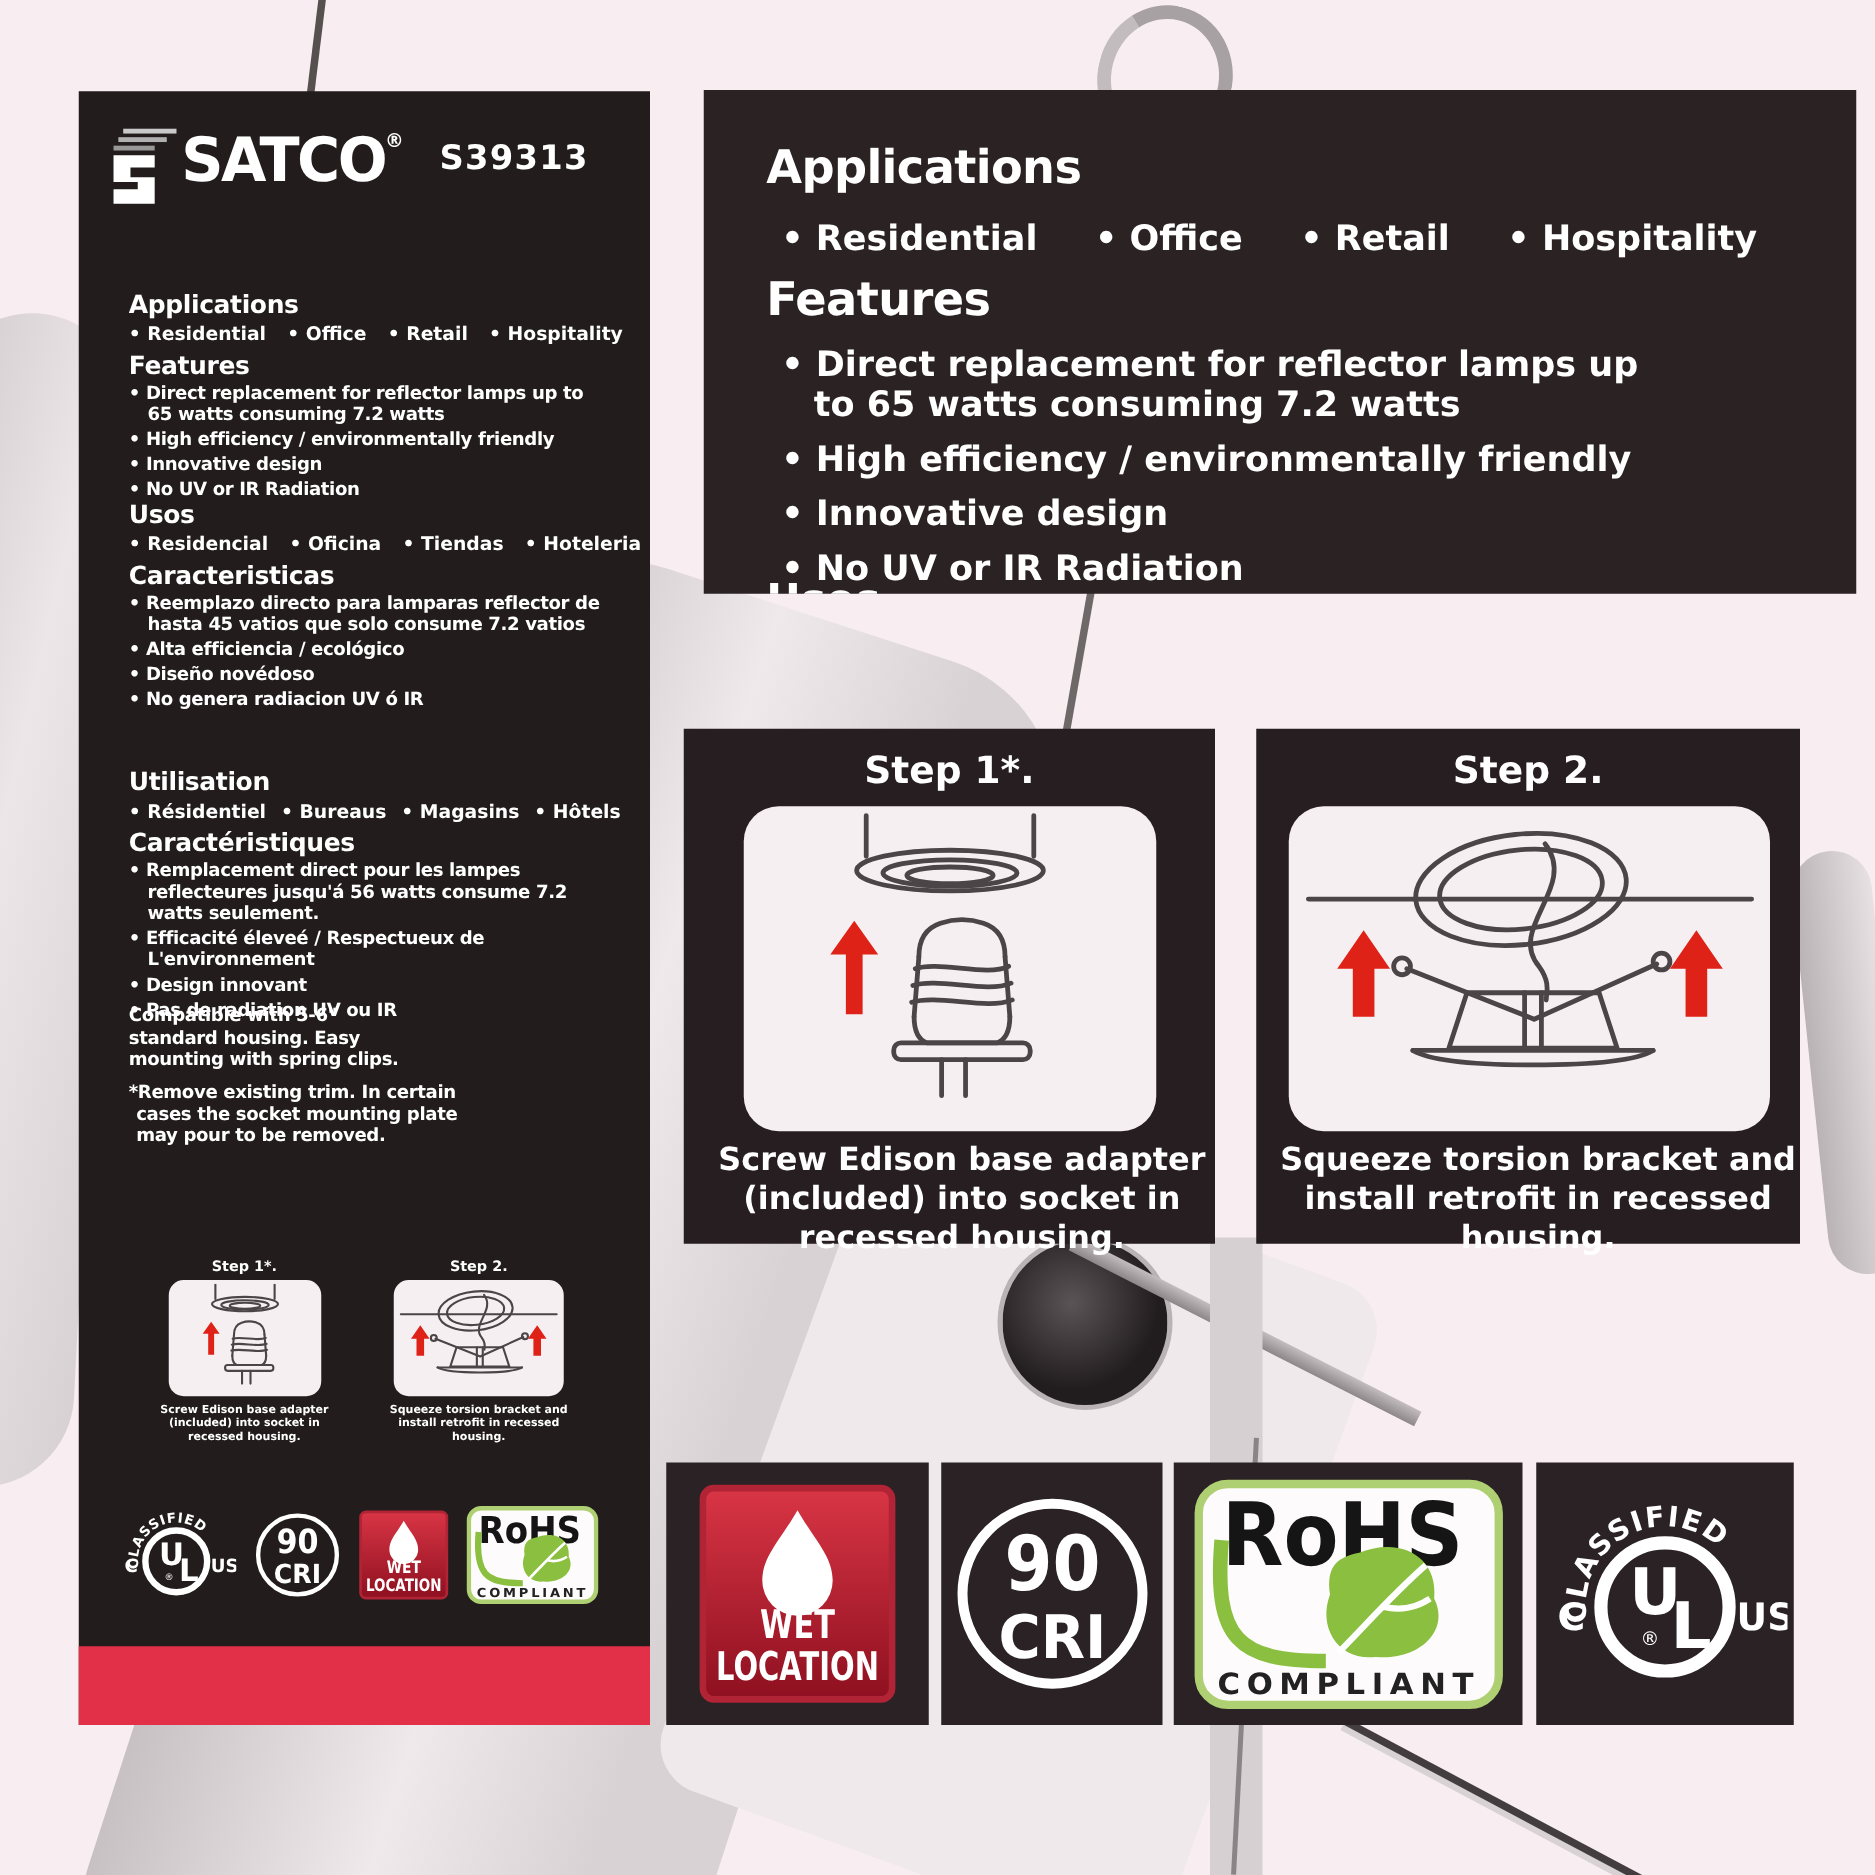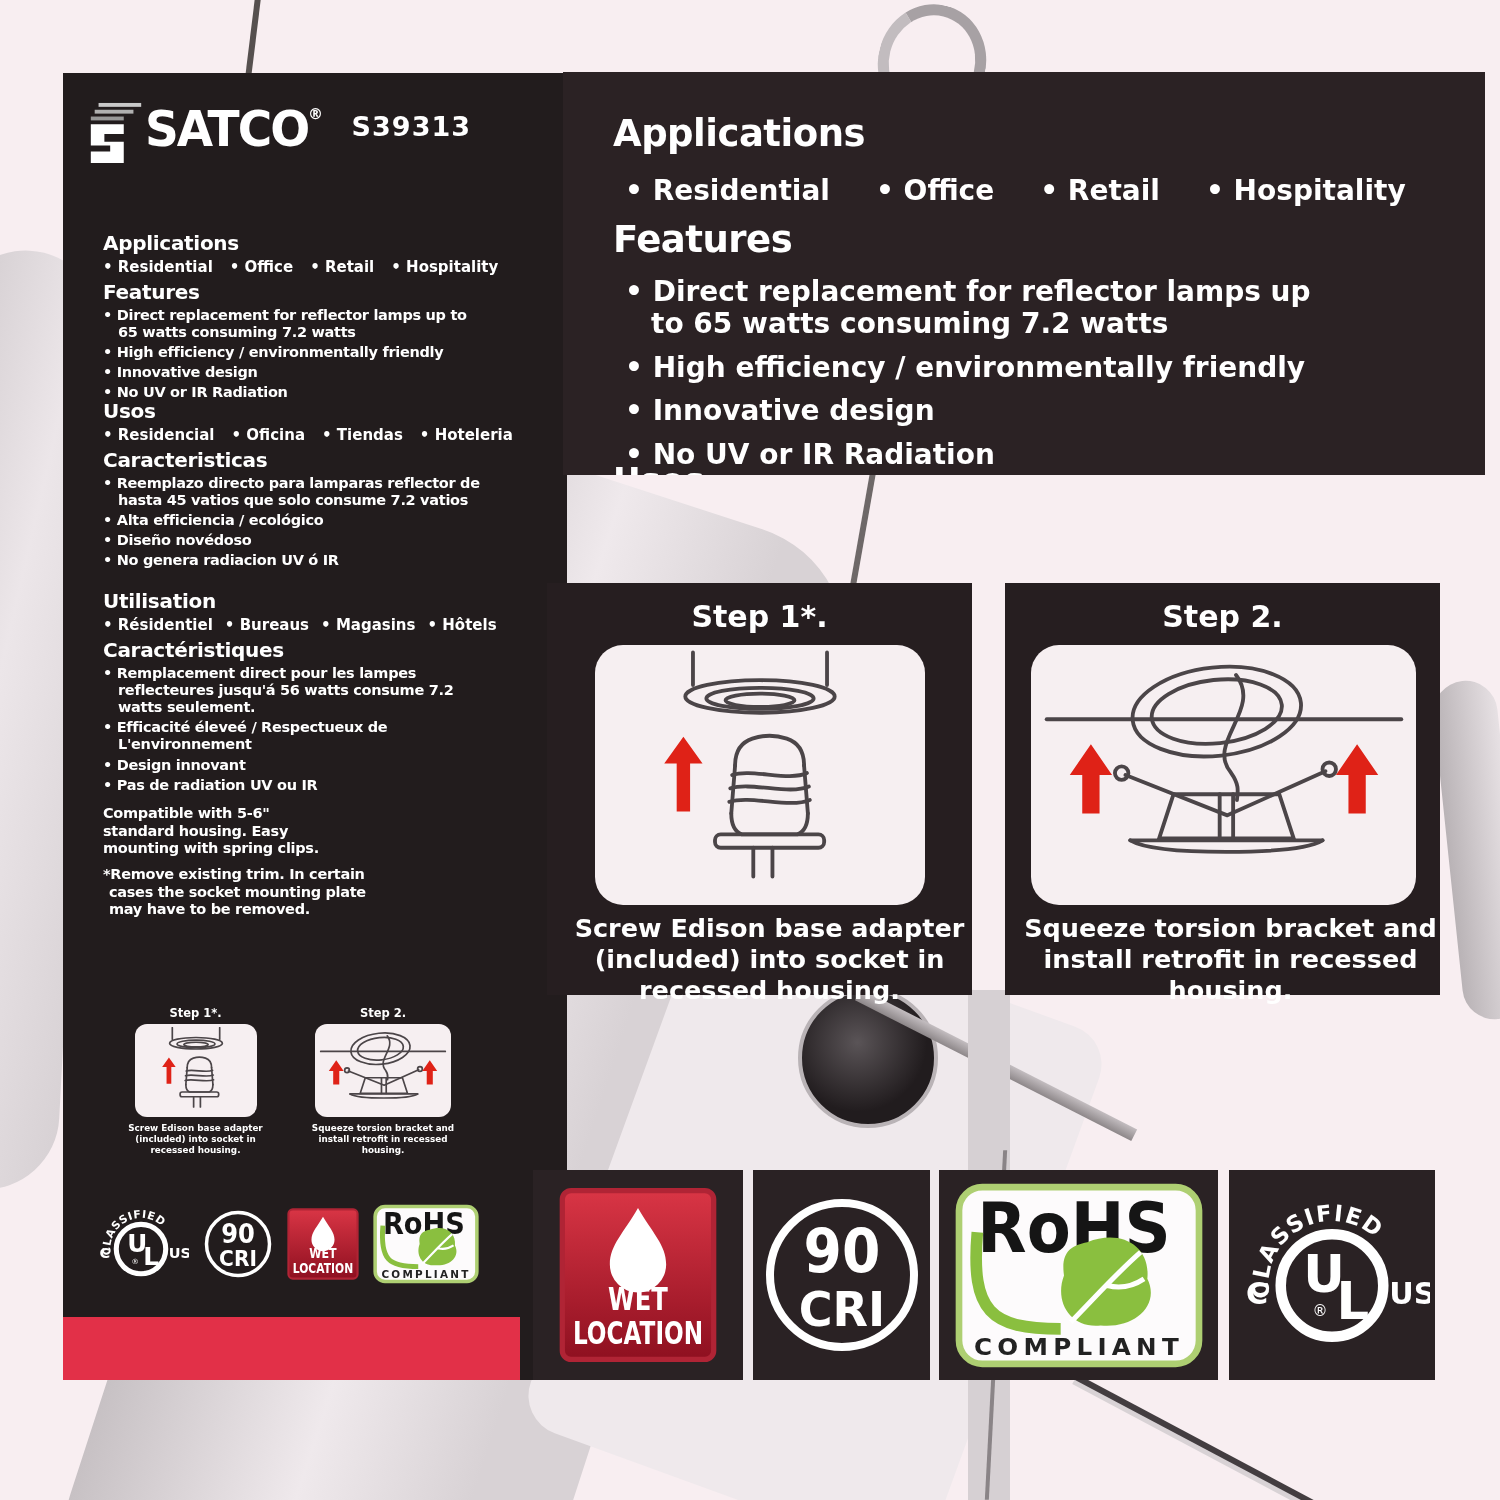--- a/index.html
+++ b/index.html
@@ -25,21 +25,21 @@
     background:linear-gradient(#c3bdc0,#8d8789);}
   .ph-gapstrip{left:968px;top:990px;width:42px;height:510px;background:#d6d0d3;}
   .ph-gapline{left:994px;top:1150px;width:4px;height:350px;background:#8a8487;transform:rotate(3deg);}
   .ph-rod{left:1076px;top:1374px;width:280px;height:6px;background:#433d40;
     transform:rotate(28deg);transform-origin:left center;box-shadow:0 5px 0 #d8d2d5;}
   .ph-rightstrip{left:1448px;top:680px;width:64px;height:340px;border-radius:32px;
     background:linear-gradient(90deg,#b9b3b6,#e7e1e4);transform:rotate(-6deg);}
 
   
   .panel{position:absolute;background:#271f21;}
-  .left-panel{left:63px;top:73px;width:457px;height:1307px;background:#221c1d;padding-left:47px;}
+  .left-panel{left:63px;top:73px;width:457px;height:1307px;background:#221c1d;}
   .right-panel{left:563px;top:72px;width:922px;height:403px;background:#2b2224;overflow:hidden;}
   .step-panel{background:#261e20;}
   .step1-panel{left:547px;top:583px;width:425px;height:412px;}
   .step2-panel{left:1005px;top:583px;width:435px;height:412px;}
 
   
   .logo-row{position:absolute;left:20px;top:26px;width:420px;height:70px;}
   .logo-mark{position:absolute;left:2px;top:2px;width:62px;height:64px;}
   .logo-text{position:absolute;left:62px;top:2px;font-size:47px;font-weight:800;
     letter-spacing:-2px;color:#fff;transform:scaleY(1.04);}
@@ -157,40 +157,40 @@
       </div>
       <div class="lh">Caracteristicas</div>
       <ul class="lul">
         <li>Reemplazo directo para lamparas reflector de hasta 45 vatios que solo consume 7.2 vatios</li>
         <li>Alta efficiencia / ecológico</li>
         <li>Diseño novédoso</li>
         <li>No genera radiacion UV ó IR</li>
       </ul>
     </div>
 
-    <div class="lsec" style="top:516px;">
+    <div class="lsec" style="top:540px;">
       <div class="lh">Utilisation</div>
       <div class="lrow" style="gap:12px;">
         <span>Résidentiel</span>
         <span>Bureaus</span>
         <span>Magasins</span>
         <span>Hôtels</span>
       </div>
       <div class="lh">Caractéristiques</div>
       <ul class="lul">
         <li>Remplacement direct pour les lampes reflecteures jusqu'á 56 watts consume 7.2 watts seulement.</li>
         <li>Efficacité éleveé / Respectueux de L'environnement</li>
         <li>Design innovant</li>
         <li>Pas de radiation UV ou IR</li>
       </ul>
     </div>
 
     <div class="lsec" style="top:730px;">
       <div class="lp" style="width:238px;">Compatible with 5-6" standard housing. Easy mounting with spring clips.</div>
-      <div class="lp star" style="width:262px;">*Remove existing trim. In certain cases the socket mounting plate may have to be removed.</div>
+      <div class="lp star" style="width:262px;">*Remove existing trim. In certain cases the socket mounting plate may pour to be removed.</div>
     </div>
 
     <div class="mini-steps">
       <div class="mini-fig mini-fig1">
         <div class="mini-title">Step 1*.</div>
         <div class="mini-box mini-box1">
           <svg width="116" height="88" viewBox="0 0 330 260">
             <g stroke="#4b4548" stroke-width="5" fill="none" stroke-linecap="round">
               <path d="M95,2 V36 M235,2 V36"></path>
               <ellipse cx="165" cy="48" rx="78" ry="17"></ellipse>

